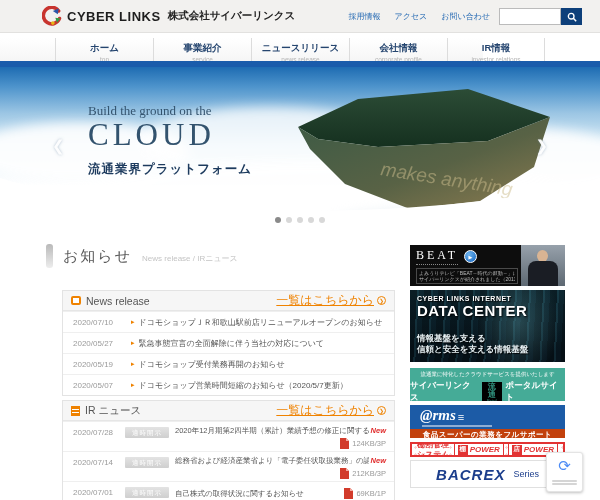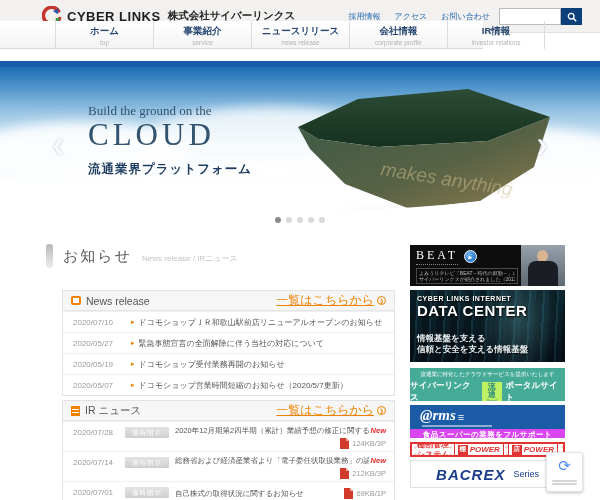--- a/index.html
+++ b/index.html
@@ -14,21 +14,21 @@
   .brand { position:absolute; left:42px; top:6px; display:flex; align-items:center; }
   .brand svg { margin-right:5px; }
   .brand-en { font-size:13px; font-weight:bold; color:#1e1e1e; letter-spacing:.5px; }
   .brand-jp { font-size:10.5px; color:#222; margin-left:7px; font-weight:bold; }
   .util-links { position:absolute; right:110px; top:11px; display:flex; gap:14px; }
   .util-links span { font-size:8px; color:#2a6db5; cursor:pointer; }
   .searchbox { position:absolute; right:18px; top:8px; display:flex; }
   .searchbox input { width:62px; height:17px; border:1px solid #bbb; background:#fff; font-size:9px; padding:0 3px; }
   .search-btn { width:21px; height:17px; background:#0d3f7a; border:none; display:flex; align-items:center; justify-content:center; cursor:pointer; }
   
-  .nav { position:absolute; top:21px; left:0; width:483px; height:28px;
+  .nav { position:absolute; top:38px; left:0; width:483px; height:28px;
     background:linear-gradient(180deg,#ffffff,#f4f4f4); border-bottom:1px solid #d8d8d8; }
   .nav-inner { position:absolute; left:55px; top:0; width:490px; height:28px; display:flex; }
   .nav-item { width:98px; height:28px; border-left:1px solid #dcdcdc; text-align:center; padding-top:4px; cursor:pointer; }
   .nav-item:last-child { border-right:1px solid #dcdcdc; }
   .nav-main { display:block; font-size:9.5px; font-weight:bold; color:#25456f; }
   .nav-sub { display:block; font-size:6.5px; color:#b4b4b4; margin-top:1px; }
   .blue-bar { position:absolute; top:61px; left:0; width:600px; height:6px; background:#1a5cab; }
   
   .hero { position:absolute; top:67px; left:0; width:600px; height:165px; overflow:hidden;
     background:linear-gradient(180deg,#1e6cb2 0%,#4e94cc 12%,#9cc6e4 28%,#dceef8 48%,#ffffff 72%); }
@@ -101,29 +101,29 @@
       repeating-linear-gradient(93deg, rgba(0,0,0,.38) 0 7px, rgba(46,100,110,.2) 7px 9px, rgba(0,0,0,.16) 9px 14px),
       linear-gradient(180deg,#11303c,#081822 85%); }
   .dc-kicker { font-size:7px; font-weight:bold; color:#fff; letter-spacing:.5px; text-shadow:1px 1px 1px #000; }
   .dc-title { font-size:15px; font-weight:bold; color:#fff; letter-spacing:.5px; text-shadow:1px 1px 2px #000; }
   .dc-lines { margin-top:14px; }
   .dc-line { font-size:8.5px; font-weight:bold; color:#e8f1f4; text-shadow:1px 1px 1px #000; line-height:1.35; }
   .banner-retail { height:33px; background:#45ab97; margin-bottom:4px; padding-top:3px; }
   .retail-top { font-size:5.5px; color:#fff; text-align:center; white-space:nowrap; }
   .retail-row { display:flex; align-items:center; justify-content:center; gap:4px; margin-top:2px; }
   .retail-left,.retail-right { font-size:8.5px; font-weight:bold; color:#fff; }
-  .retail-logo { background:#bef264; padding:1px 2px 0; text-align:center; line-height:1; }
+  .retail-logo { background:#000000; padding:1px 2px 0; text-align:center; line-height:1; }
   .retail-logo-main { font-size:8px; font-weight:bold; color:#2f8f7c; display:block; }
   .retail-logo-sub { font-size:4px; color:#2f8f7c; display:block; }
   .banner-arms { height:33px; background:#1c5ba6; margin-bottom:4px; }
   .arms-toprow { display:flex; align-items:flex-end; padding:3px 0 0 10px; }
   .arms-logo { font-family:"Liberation Serif",serif; font-style:italic; font-weight:bold; font-size:15px; color:#fff; line-height:1; }
   .arms-lines { color:#fff; font-size:11px; margin-left:2px; line-height:1; }
   .arms-subline { width:70px; height:2px; background:rgba(255,255,255,.5); margin:2px 0 0 12px; }
-  .arms-caption { height:12px; background:#d946ef; margin-top:2px; display:flex; align-items:center; justify-content:center; font-size:7.5px; font-weight:bold; color:#fff; letter-spacing:.5px; }
+  .arms-caption { height:12px; background:#c2410c; margin-top:2px; display:flex; align-items:center; justify-content:center; font-size:7.5px; font-weight:bold; color:#fff; letter-spacing:.5px; }
   .banner-tana { height:15px; border:2px solid #e23333; background-color:#fff;
     background-image:radial-gradient(#f8d2d2 1px, transparent 1.4px); background-size:7px 7px;
     margin-bottom:3px; display:flex; align-items:center; justify-content:space-around; padding:0 3px; }
   .tana-label { font-size:8px; font-weight:bold; color:#e23333; line-height:1.15; }
   .tana-product { display:inline-flex; align-items:center; gap:2px; background:#fff; border:1px solid #e23333; padding:2px 3px; }
   .tana-prefix { width:10px; height:10px; background:#e23333; color:#fff; font-size:6.5px; font-weight:bold; display:inline-flex; align-items:center; justify-content:center; }
   .tana-name { font-size:8px; font-weight:bold; font-style:italic; color:#e23333; }
   .banner-bacrex { height:28px; background:#fff; border:1px solid #e0e0e0; display:flex; align-items:center; justify-content:center; }
   .bacrex-logo { font-size:15px; font-weight:bold; font-style:italic; color:#1c3e8c; letter-spacing:1px; }
   .bacrex-sub { font-size:9px; color:#1c3e8c; margin-left:8px; }

